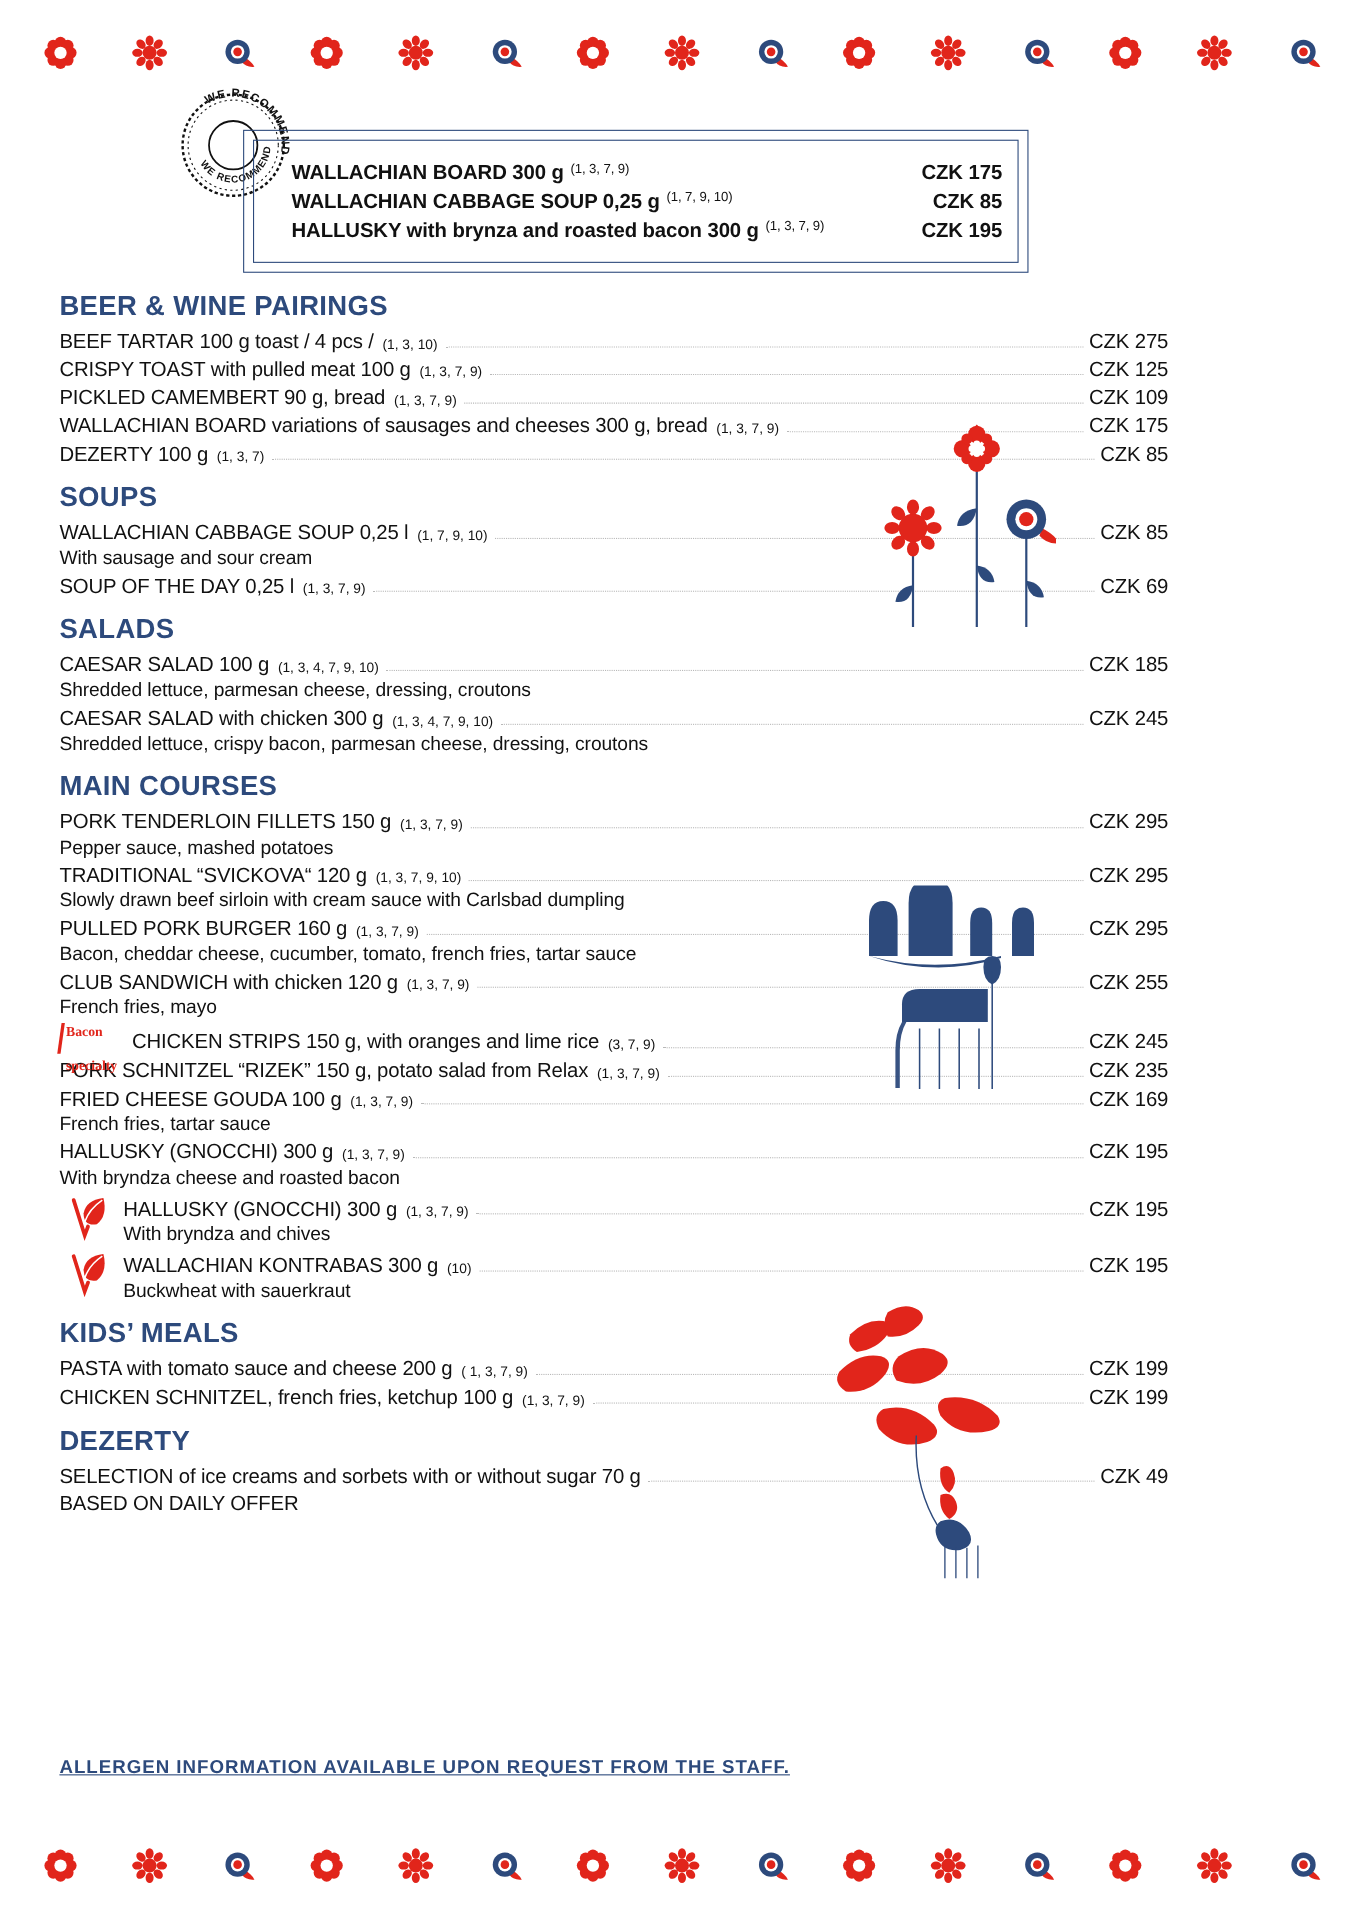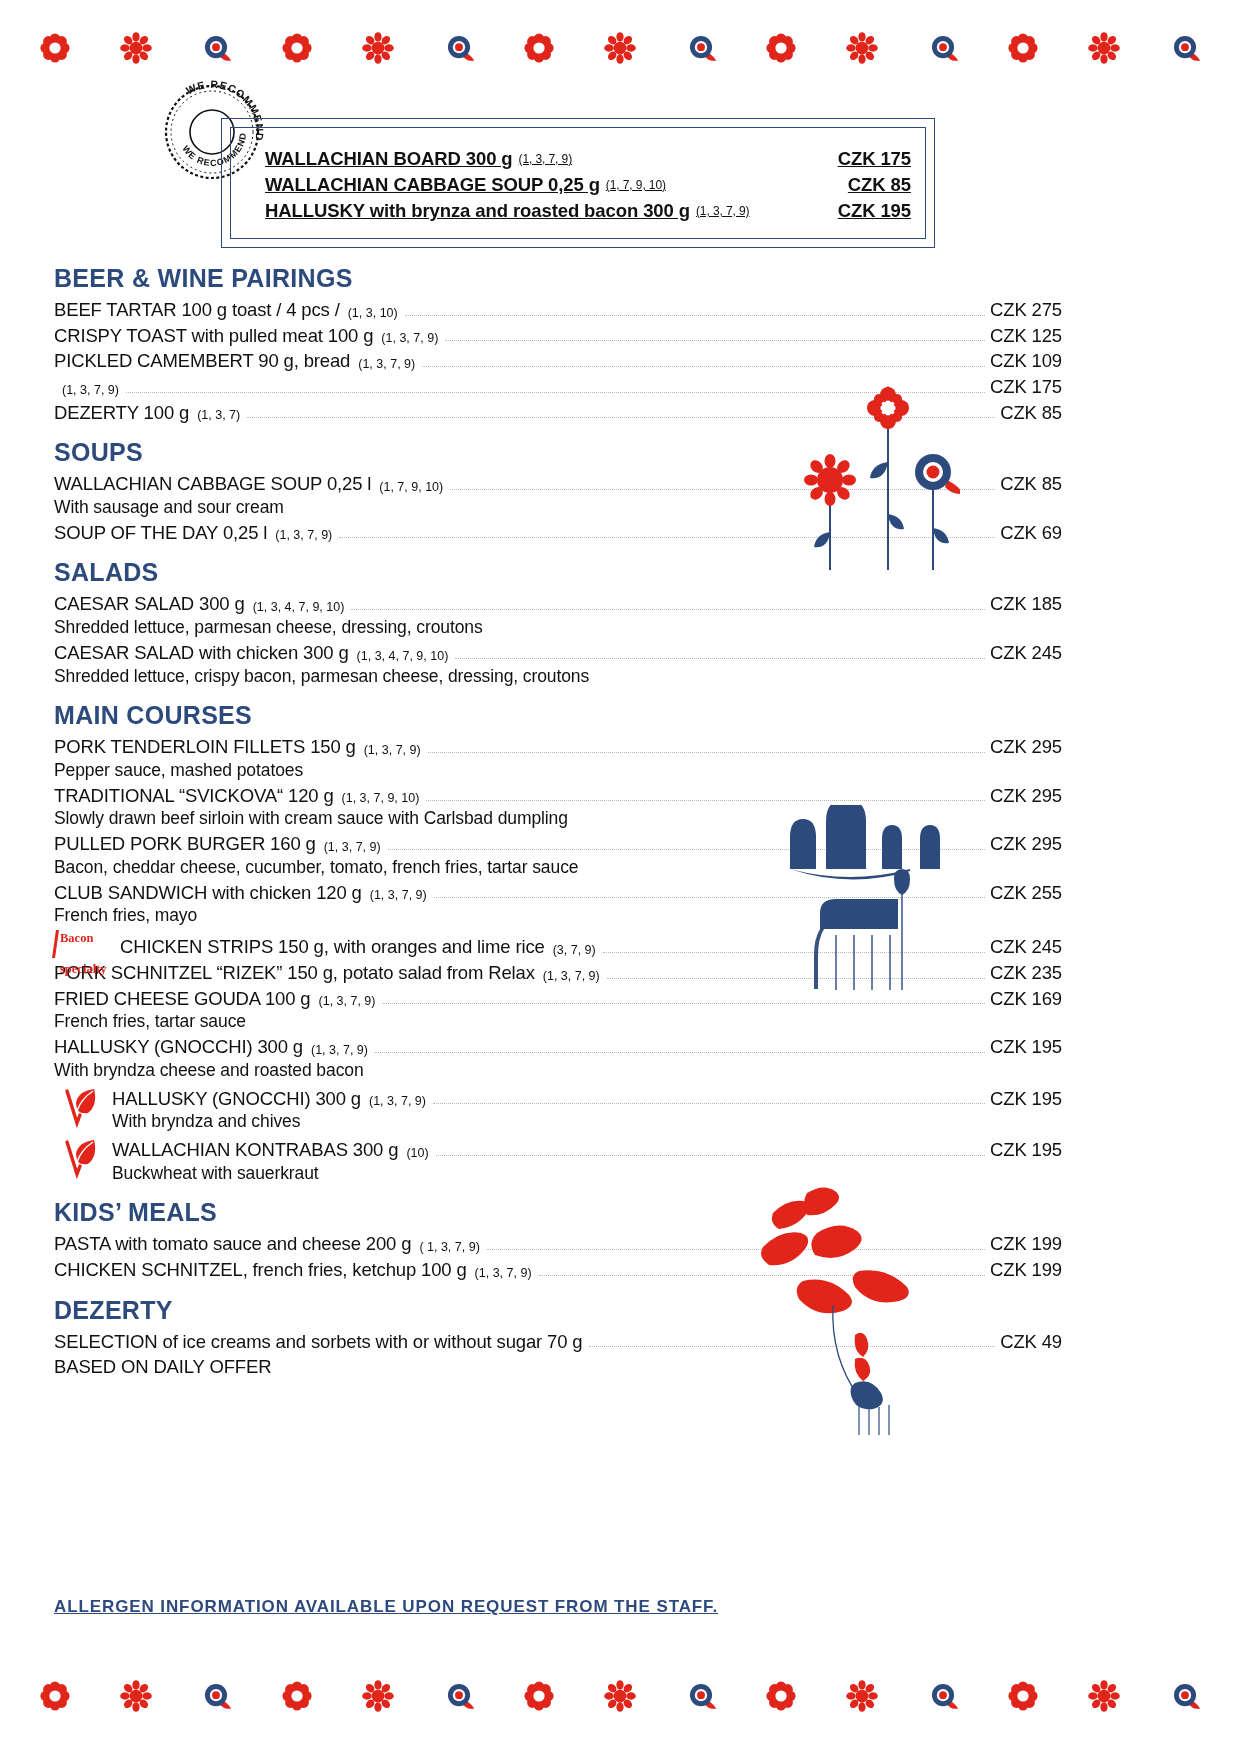--- a/index.html
+++ b/index.html
@@ -48,27 +48,26 @@
     border: 1.5px solid #2d4a7c;
   }
   .rec-rows {
     position: absolute;
     left: 44px;
     top: 28px;
     right: 24px;
   }
   .rec-row {
     display: flex;
-    align-items: center;
+    align-items: flex-start;
     height: 26px;
     font-size: 18.5px;
     font-weight: bold;
     color: #111;
     letter-spacing: -0.1px;
-    text-decoration: underline;
   }
   .rec-name { white-space: nowrap; }
   .rec-alg {
     font-size: 12px;
     font-weight: normal;
     margin-left: 6px;
     color: #111;
   }
   .rec-spacer { flex: 1 1 auto; }
   .rec-price {
@@ -432,20 +431,21 @@
     <div class="item">
       <div class="item-line">
         <span class="item-name">PICKLED CAMEMBERT 90 g, bread</span>
         <span class="item-alg">(1, 3, 7, 9)</span>
         <span class="leader"></span>
         <span class="item-price">CZK 109</span>
       </div>
     </div>
     <div class="item">
       <div class="item-line">
+        <span class="item-name">WALLACHIAN BOARD variations of sausages and cheeses 300 g, bread</span>
         <span class="item-alg">(1, 3, 7, 9)</span>
         <span class="leader"></span>
         <span class="item-price">CZK 175</span>
       </div>
     </div>
     <div class="item">
       <div class="item-line">
         <span class="item-name">DEZERTY 100 g</span>
         <span class="item-alg">(1, 3, 7)</span>
         <span class="leader"></span>
@@ -466,21 +466,21 @@
       <div class="item-line">
         <span class="item-name">SOUP OF THE DAY 0,25 l</span>
         <span class="item-alg">(1, 3, 7, 9)</span>
         <span class="leader"></span>
         <span class="item-price">CZK 69</span>
       </div>
     </div>
     <div class="section-title">SALADS</div>
     <div class="item">
       <div class="item-line">
-        <span class="item-name">CAESAR SALAD 300 g</span>
+        <span class="item-name">CAESAR SALAD 100 g</span>
         <span class="item-alg">(1, 3, 4, 7, 9, 10)</span>
         <span class="leader"></span>
         <span class="item-price">CZK 185</span>
       </div>
       <div class="item-desc">Shredded lettuce, parmesan cheese, dressing, croutons</div>
     </div>
     <div class="item">
       <div class="item-line">
         <span class="item-name">CAESAR SALAD with chicken 300 g</span>
         <span class="item-alg">(1, 3, 4, 7, 9, 10)</span>

